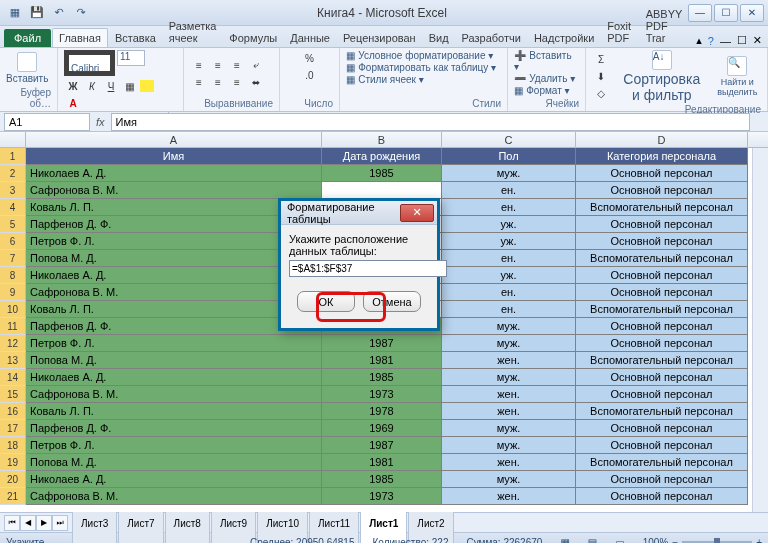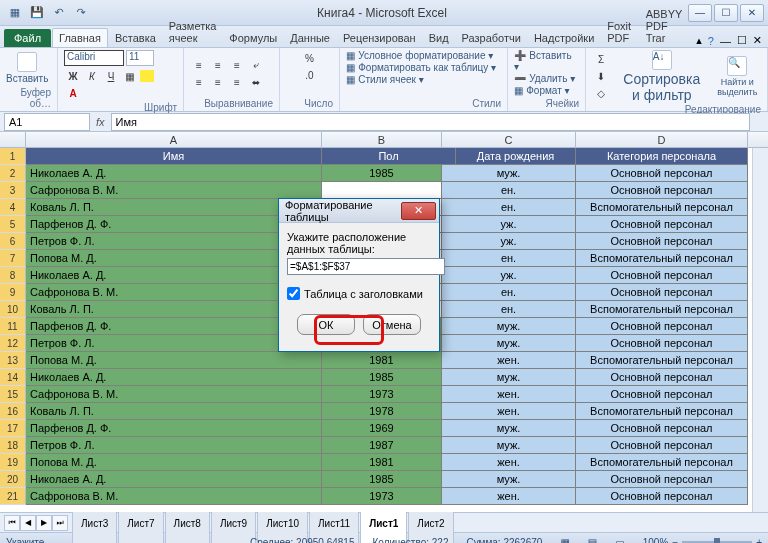--- a/index.html
+++ b/index.html
@@ -19,21 +19,21 @@
   .rtab { padding:3px 6px; font-size:11px; color:#3b3b3b; cursor:default;}
   .rtab.active { background:#f5f9fe; border:1px solid #b5c6dc; border-bottom:none; border-radius:2px 2px 0 0;}
   .help-area { margin-left:auto; display:flex; gap:6px; padding-right:6px; align-items:center;}
   
   .ribbon { height:64px; background:#f1f5fb; border-bottom:1px solid #b5c6dc; display:flex; font-size:10px; color:#3b5b82;}
   .rgroup { border-right:1px solid #cdd9ea; padding:2px 6px; display:flex; flex-direction:column; justify-content:space-between; min-width:50px;}
   .rgroup-label { text-align:right; font-size:10px; color:#5a7296; margin-top:1px;}
   .rgroup-body { display:flex; align-items:center; gap:4px; flex:1;}
   .bigbtn { display:flex; flex-direction:column; align-items:center; gap:1px; min-width:36px;}
   .bigbtn-icon { width:20px; height:20px; background:#fff; border:1px solid #b5c6dc; border-radius:2px;}
-  .fontselect { width:60px; height:16px; background:#fff; border:1px solid #404040; font-size:10px; padding:0 2px;}
+  .fontselect { width:51px; height:16px; background:#fff; border:5px solid #404040; font-size:10px; padding:8px 2px;}
   .sizesel { width:28px; height:16px; background:#fff; border:1px solid #abb9cd; font-size:10px; padding:0 2px;}
   .minibtns { display:flex; gap:1px; flex-wrap:wrap; width:90px;}
   .minibtn { width:18px; height:16px; border:1px solid transparent; display:flex; align-items:center; justify-content:center; font-size:10px; color:#3b3b3b;}
   
   .namebox-row { height:20px; background:#e7eef8; border-bottom:1px solid #b5c6dc; display:flex; align-items:center;}
   .namebox { width:86px; height:18px; background:#fff; border:1px solid #abb9cd; margin-left:4px; padding:0 4px; font-size:11px; display:flex; align-items:center;}
   .fx { margin:0 6px; font-style:italic; font-size:11px; color:#555;}
   .formula { flex:1; height:18px; background:#fff; border:1px solid #abb9cd; padding:0 4px; font-size:11px; display:flex; align-items:center; margin-right:18px;}
   
   .grid-area { position:relative; height:380px; overflow:hidden; background:#fff;}
@@ -60,21 +60,21 @@
   .stab.active { background:#fff; font-weight:bold;}
   .stab.inactive { background:#e2e9f2;}
   
   .statusbar { height:20px; background:linear-gradient(#dce6f4,#c8d6ea); display:flex; align-items:center; font-size:10px; color:#2b4b72; padding:0 6px; gap:18px; border-top:1px solid #b5c6dc;}
   .status-spacer { flex:1;}
   .zoom { display:flex; align-items:center; gap:4px;}
   .zoom-track { width:70px; height:4px; background:#9cb1cd; position:relative;}
   .zoom-thumb { width:6px; height:10px; background:#5a7296; position:absolute; left:32px; top:-3px;}
   
   
-  .dialog { position:absolute; left:278px; top:198px; width:162px; background:#f0f0f0; border:1px solid #0369a1; box-shadow:3px 3px 10px rgba(0,0,0,0.3);}
+  .dialog { position:absolute; left:278px; top:198px; width:162px; background:#f0f0f0; border:3px solid #0369a1; box-shadow:3px 3px 10px rgba(0,0,0,0.3);}
   .dlg-title { height:24px; background:linear-gradient(#e8eef7,#cfd9e7); display:flex; align-items:center; padding-left:6px; font-size:11px; border-bottom:1px solid #b5c6dc;}
   .dlg-close { margin-left:auto; width:40px; height:18px; background:linear-gradient(#e07a74,#c8443c); border:1px solid #8c2e28; border-radius:2px; color:#fff; display:flex; align-items:center; justify-content:center; margin-right:3px; font-size:11px;}
   .dlg-body { padding:8px; font-size:11px;}
   .dlg-input { width:158px; height:17px; border:1px solid #7a8aa0; background:#fff; font-size:10px; padding:0 2px; margin-top:3px;}
   .dlg-check { margin-top:12px; display:flex; align-items:center; gap:4px;}
   .dlg-btns { display:flex; justify-content:center; gap:8px; margin:14px 0 8px;}
   .dlg-btn { width:58px; height:21px; background:linear-gradient(#fdfdfd,#e4e4e4); border:1px solid #8a8a8a; border-radius:7px; font-size:11px;}
   .ok-highlight { position:absolute; left:35px; bottom:6px; width:70px; height:30px; border:3px solid #d11; border-radius:6px; pointer-events:none;}
   
   .vscroll { position:absolute; right:0; top:16px; bottom:0; width:16px; background:#e7eef8; border-left:1px solid #c6d0de;}
@@ -225,22 +225,22 @@
     <div class="corner"></div>
     <div class="colhead cwA">A</div>
     <div class="colhead cwB">B</div>
     <div class="colhead cwC">C</div>
     <div class="colhead cwD">D</div>
   </div>
   <div class="rows" id="rows">
       <div class="row">
         <div class="rowhead sel">1</div>
         <div class="cell hdrcell cwA">Имя</div>
+        <div class="cell hdrcell cwB">Дата рождения</div>
         <div class="cell hdrcell cwC">Пол</div>
-        <div class="cell hdrcell cwB">Дата рождения</div>
         <div class="cell hdrcell cwD">Категория персонала</div>
       </div>
       <div class="row">
         <div class="rowhead sel">2</div>
         <div class="cell greenA cwA">Николаев А. Д.</div>
         <div class="cell greenB cwB">1985</div>
         <div class="cell blueC cwC">муж.</div>
         <div class="cell blueD cwD">Основной персонал</div>
       </div>
       <div class="row">
@@ -419,23 +419,19 @@
 </div>
 
 <div class="dialog">
   <div class="dlg-title">
     <span>Форматирование таблицы</span>
     <div class="dlg-close">✕</div>
   </div>
   <div class="dlg-body">
     <div>Укажите расположение данных таблицы:</div>
     <input class="dlg-input" value="=$A$1:$F$37" style="">
-    <div class="dlg-check">
-      <input type="checkbox" checked="" style="">
-      <span>Таблица с заголовками</span>
-    </div>
     <div class="dlg-btns">
       <button class="dlg-btn">ОК</button>
       <button class="dlg-btn">Отмена</button>
     </div>
   </div>
   <div class="ok-highlight"></div>
 </div>
 
 </body></html>

